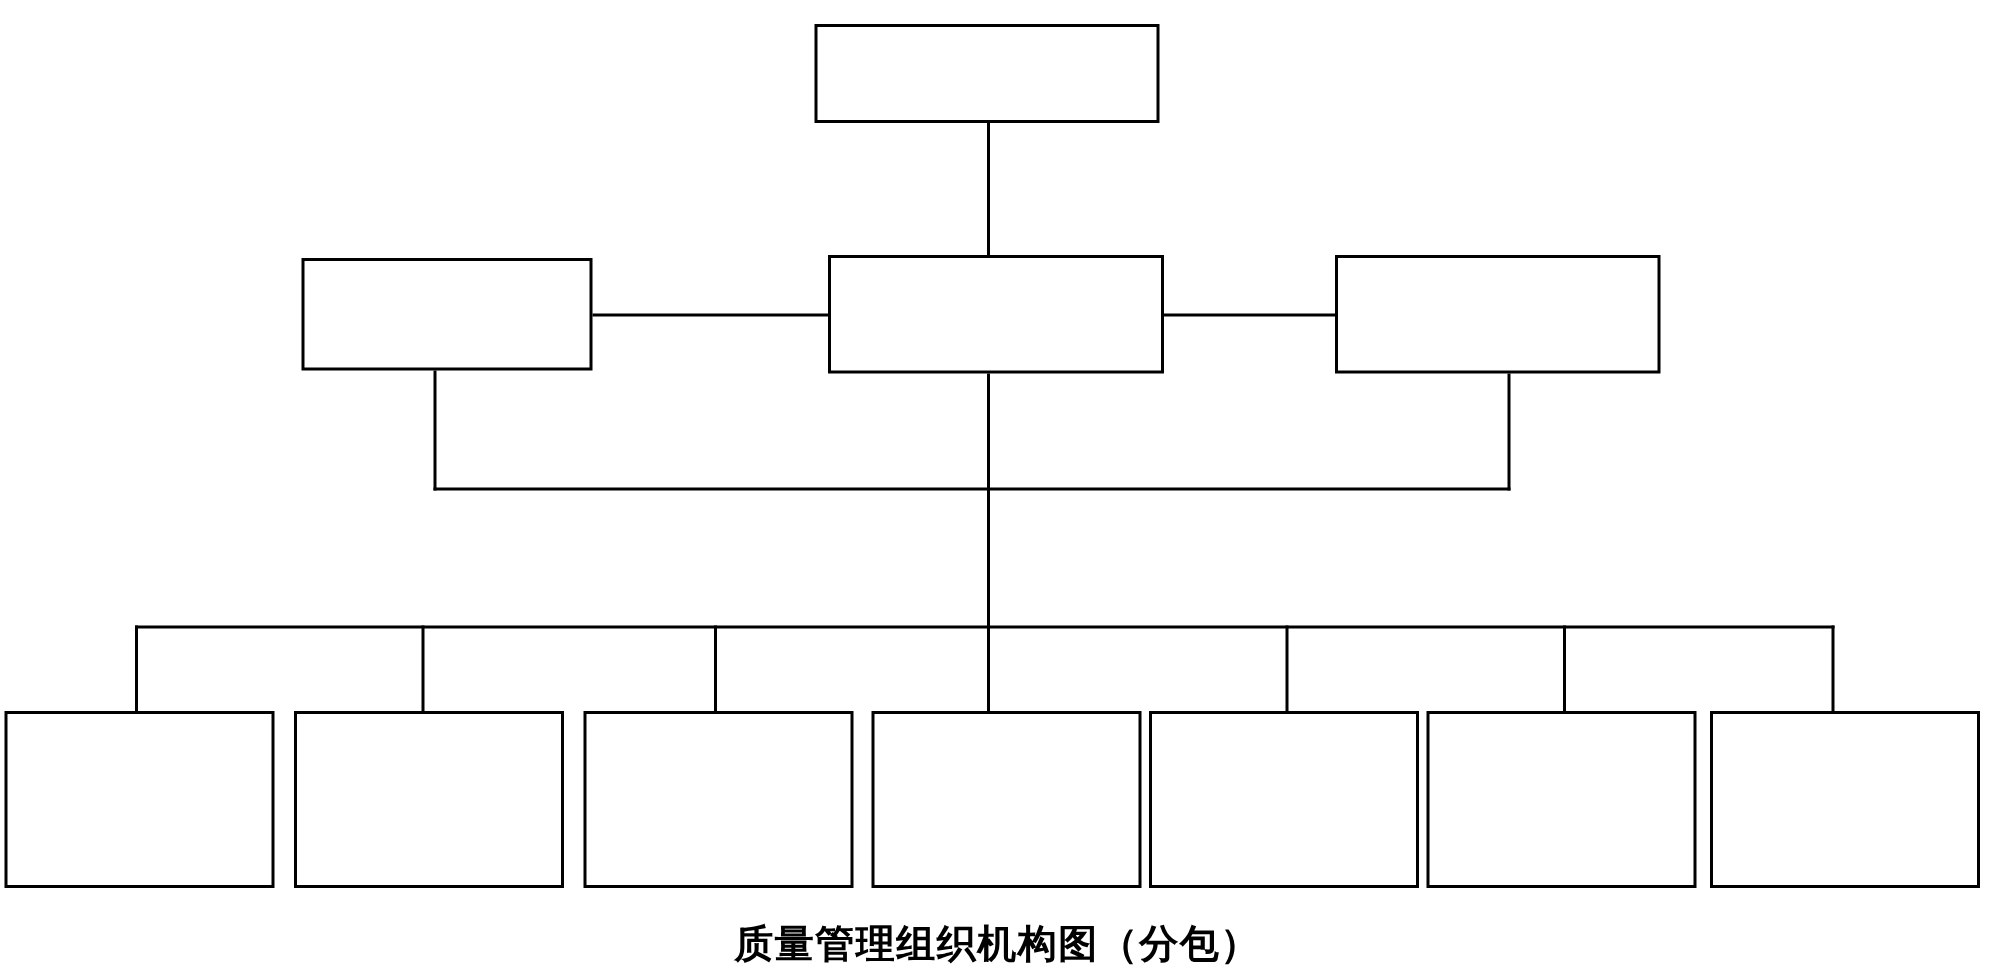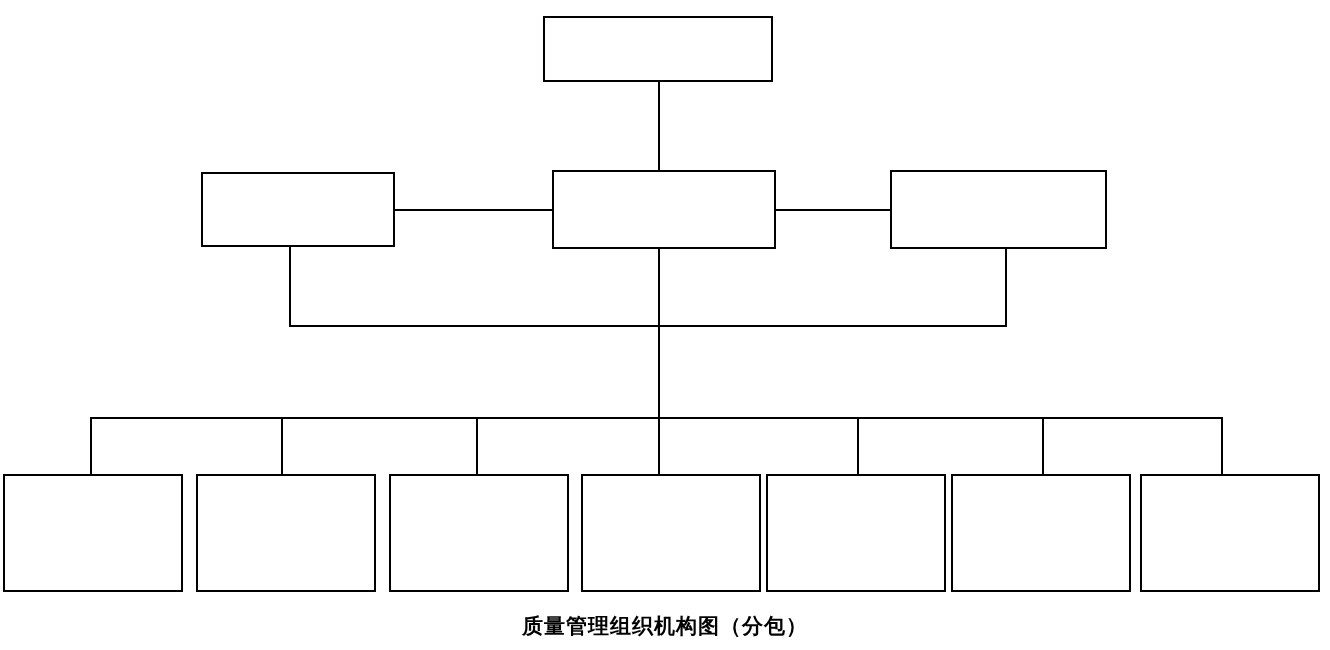--- a/index.html
+++ b/index.html
@@ -47,21 +47,21 @@
   .conn-v { width: 2px; }
   .conn-h { height: 2px; }
   
   #chart-caption {
     position: absolute;
     left: 0;
     width: 1330px;
     text-align: center;
     font-family: "Liberation Serif", "DejaVu Serif", serif;
     font-weight: bold;
-    font-size: 21px;
+    font-size: 26px;
     letter-spacing: 1px;
     color: #000000;
     z-index: 4;
   }
 </style>
 </head>
 <body>
 
 <div id="org-chart">
 

